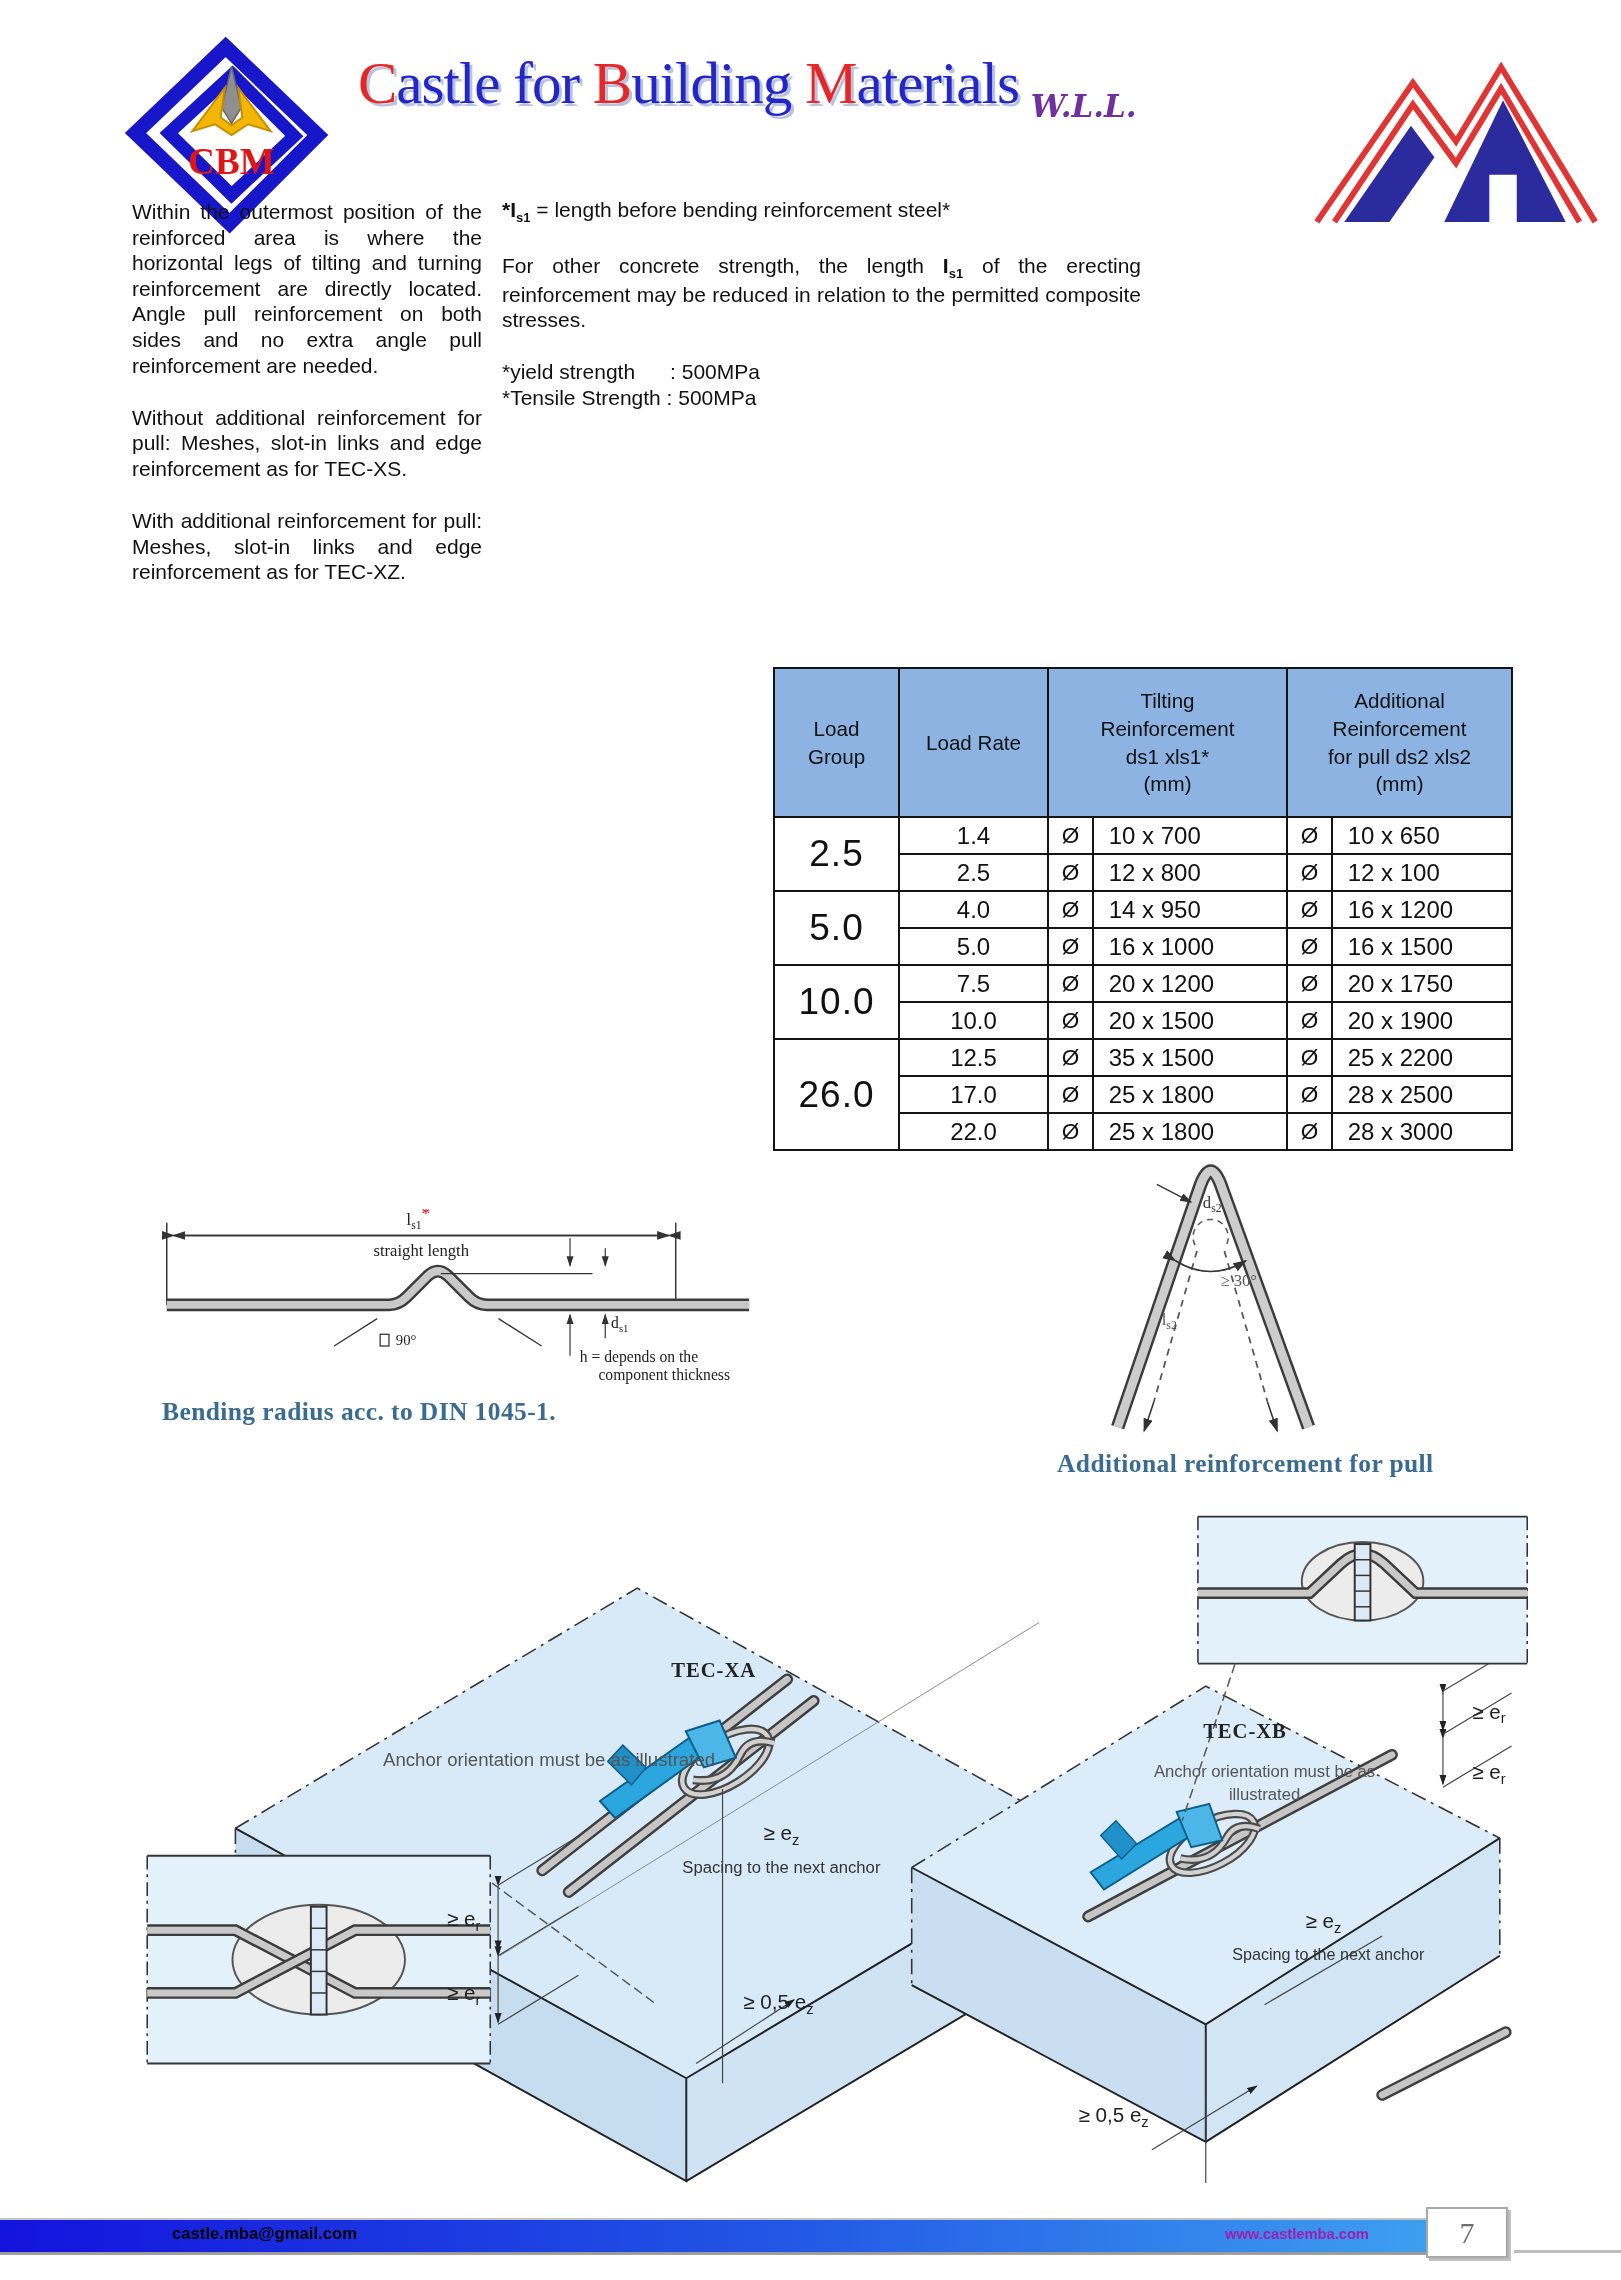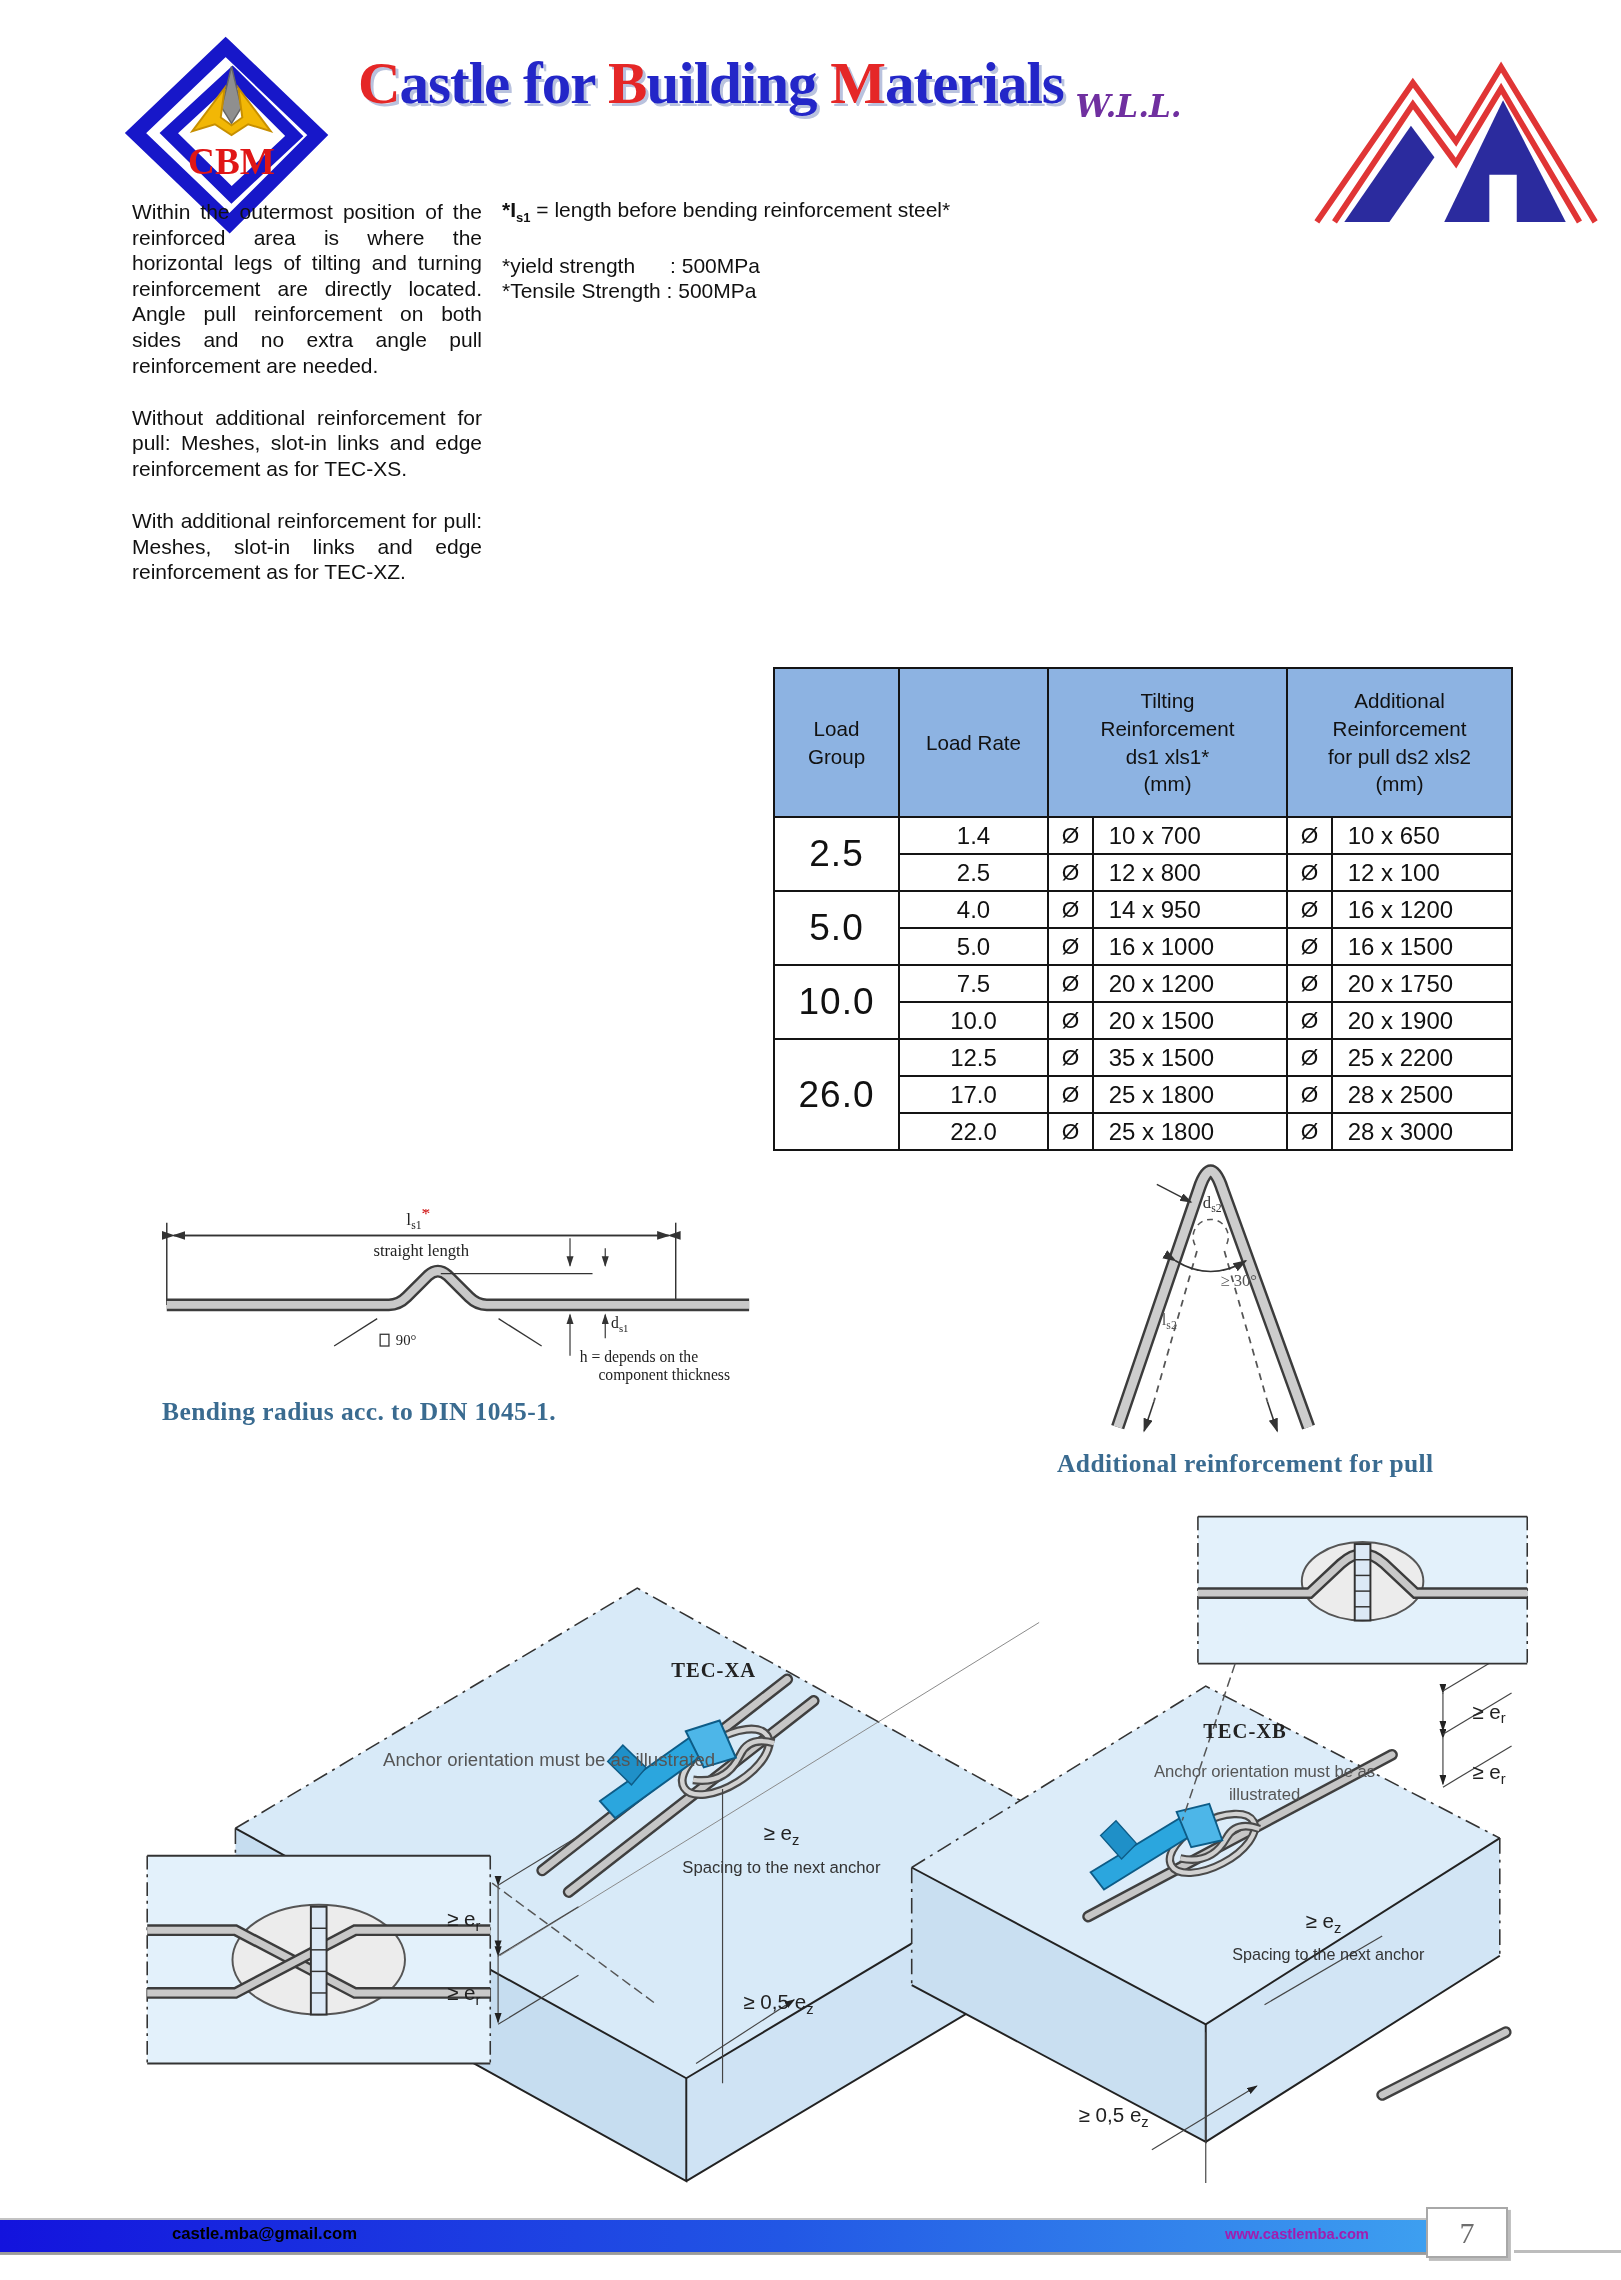--- a/index.html
+++ b/index.html
@@ -2,21 +2,21 @@
 <html><head>
 <meta charset="utf-8">
 <style>
   html,body{margin:0;padding:0;background:#ffffff;}
   .page{position:relative;width:1621px;height:2281px;background:#fff;overflow:hidden;
         font-family:"Liberation Sans",sans-serif;color:#111;}
 
   
   .logo-cbm{position:absolute;left:110px;top:35px;}
   .header-title{position:absolute;left:358px;top:49px;width:990px;white-space:nowrap;}
-  .title-main{font-family:"Liberation Serif",serif;font-weight:bold;font-size:59px;
+  .title-main{font-family:"Liberation Serif",serif;font-weight:normal;font-size:59px;
               color:#2326c8;letter-spacing:-1px;text-shadow:2.9px 2.9px 0 #b9c2de;}
   .title-red{color:#e52727;}
   .title-wll{font-family:"DejaVu Serif",serif;font-style:italic;font-weight:bold;color:#7030a0;
              font-size:31px;margin-left:11.8px;display:inline-block;transform:translateY(13.7px);
              text-shadow:none;}
   .logo-mountain{position:absolute;left:1309px;top:57px;}
 
   
   .col-left{position:absolute;left:132px;top:199px;width:350px;font-size:21px;
             line-height:1.22;text-align:justify;}
@@ -91,20 +91,21 @@
   </svg>
 
   <section class="col-left">
     <p>Within the outermost position of the reinforced area is where the horizontal legs of tilting and turning reinforcement are directly located. Angle pull reinforcement on both sides and no extra angle pull reinforcement are needed.</p>
     <p>Without additional reinforcement for pull: Meshes, slot-in links and edge reinforcement as for TEC-XS.</p>
     <p>With additional reinforcement for pull: Meshes, slot-in links and edge reinforcement as for TEC-XZ.</p>
   </section>
 
   <section class="col-right">
     <p class="rp"><span class="bold">*I</span><sub class="small bold">s1</sub><span> = length before bending reinforcement steel*</span></p>
+    <p class="rp just"><span>For other concrete strength, the length </span><span class="bold">I</span><sub class="small bold">s1</sub><span> of the erecting reinforcement may be reduced in relation to the permitted composite stresses.</span></p>
     <p class="pre">*yield strength      : 500MPa</p>
     <p class="pre">*Tensile Strength : 500MPa</p>
   </section>
 
   <table class="spec-table">
     <colgroup>
       <col style="width:125px">
         <col style="width:149px">
         <col style="width:45px">
       <col style="width:194px">

